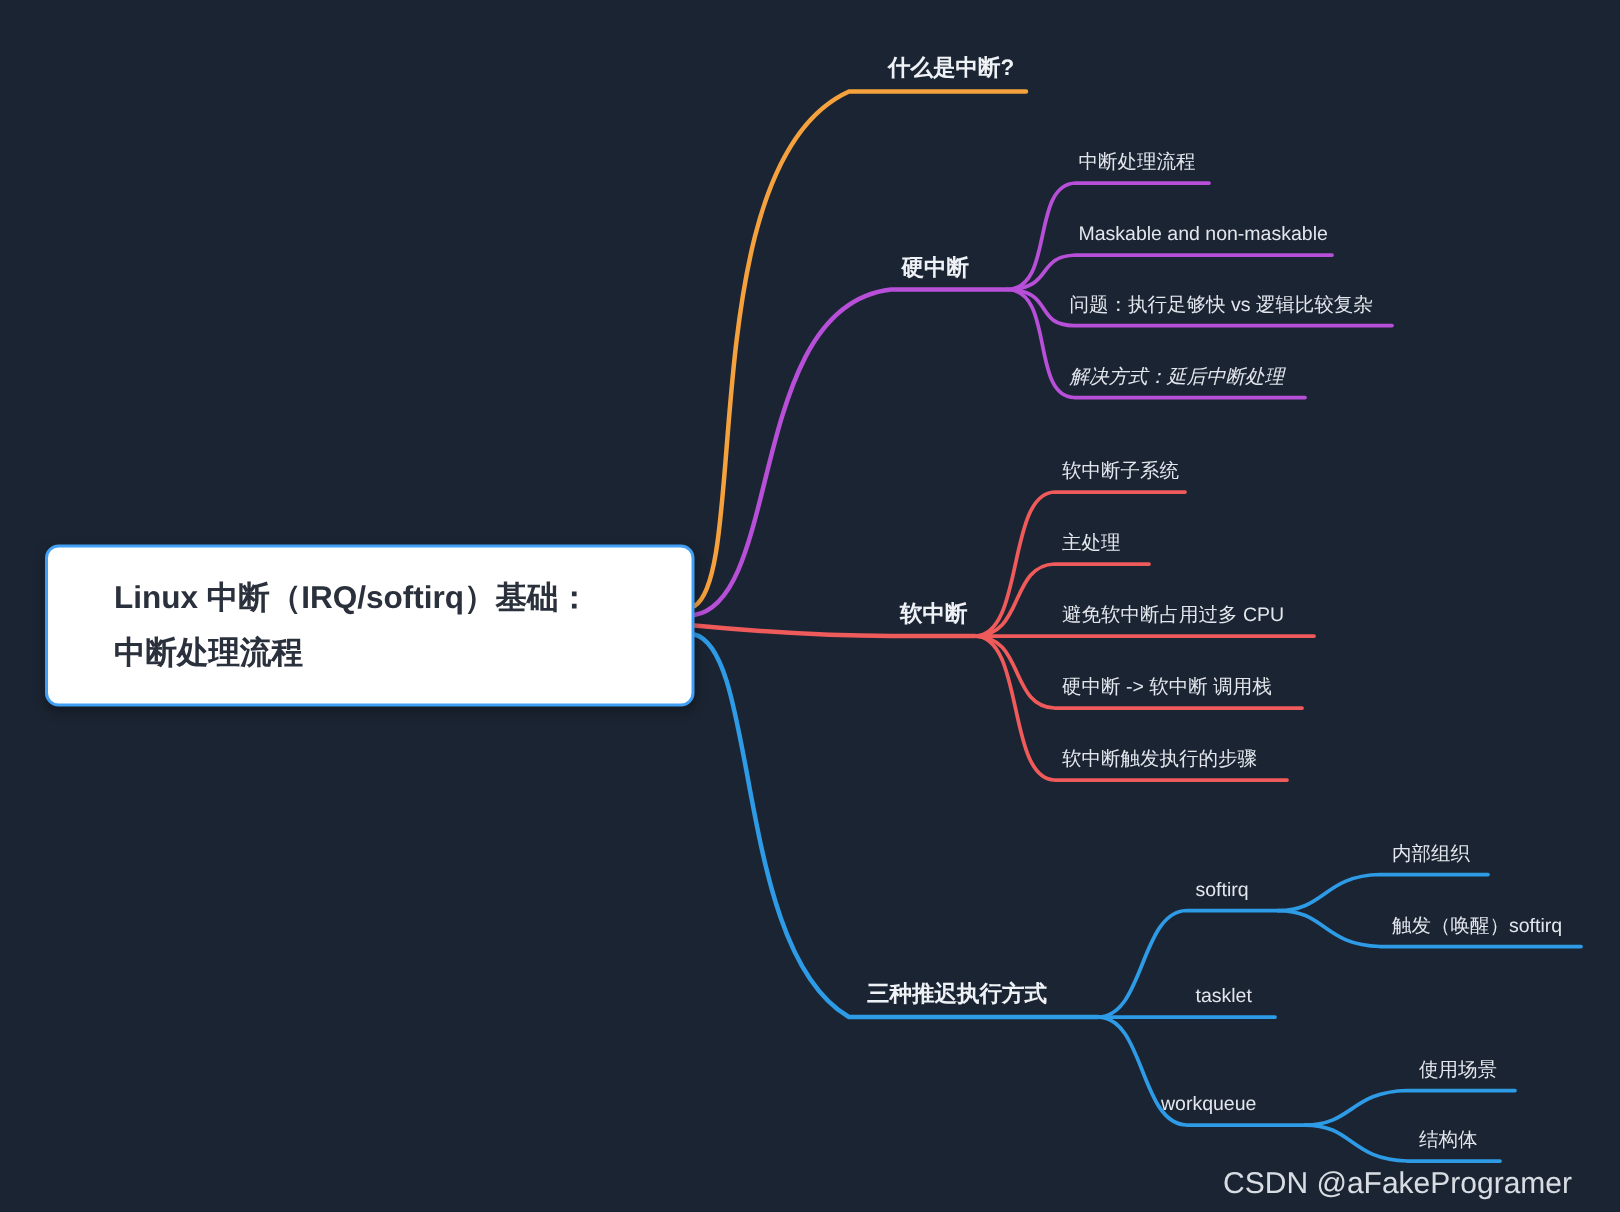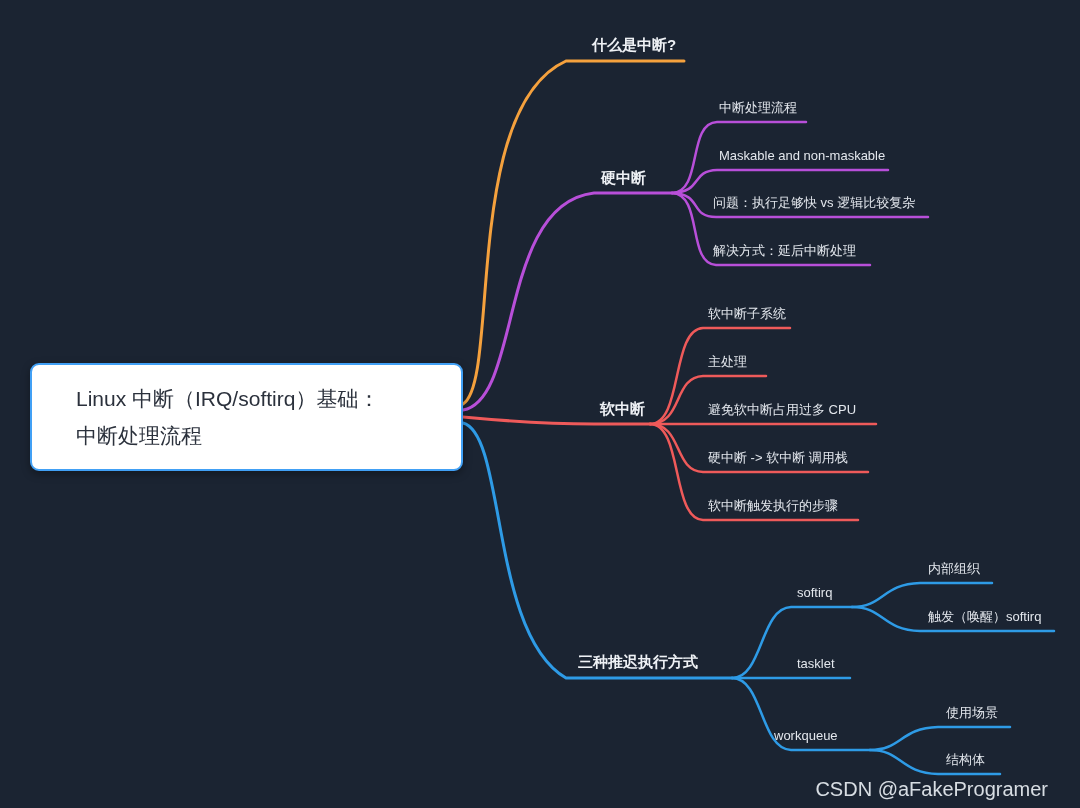--- a/index.html
+++ b/index.html
@@ -14,21 +14,21 @@
   .sub-line{stroke-width:2.5px;}
   .node{position:absolute;white-space:nowrap;cursor:default;}
   .lvl1{font-size:15px;font-weight:600;color:#eef1f5;}
   .lvl2{font-size:13px;font-weight:400;color:#e3e7ed;line-height:18px;}
   .root-node{
     position:absolute;left:30px;top:363px;width:385px;height:74px;
     background:#ffffff;border:2px solid #41a0f5;border-radius:9px;
     padding:15px 0 15px 44px;
     box-shadow:0 3px 8px rgba(0,0,0,0.35);
   }
-  .root-line{font-size:21px;line-height:37px;color:#2b313c;font-weight:400;white-space:nowrap;}
+  .root-line{font-size:21px;line-height:37px;color:#2b313c;font-weight:700;white-space:nowrap;}
   .watermark{
     position:absolute;right:32px;top:778px;
     font-size:20px;color:#e8edf2;opacity:.92;white-space:nowrap;
   }
 </style>
 </head>
 <body>
 
 <div class="canvas">
 
@@ -65,21 +65,21 @@
   </div>
 
   <div class="node lvl1" style="left:592px;top:36px;">什么是中断?</div>
   <div class="node lvl1" style="left:601px;top:169px;">硬中断</div>
   <div class="node lvl1" style="left:600px;top:400px;">软中断</div>
   <div class="node lvl1" style="left:578px;top:653px;">三种推迟执行方式</div>
 
   <div class="node lvl2" style="left:719px;top:99px;">中断处理流程</div>
   <div class="node lvl2" style="left:719px;top:147px;">Maskable and non-maskable</div>
   <div class="node lvl2" style="left:713px;top:194px;">问题：执行足够快 vs 逻辑比较复杂</div>
-  <div class="node lvl2" style="left:713px;top:242px;">解决方式：延后中断处理</div>
+  <div class="node lvl2" style="left:713px;top:242px;font-style:italic;">解决方式：延后中断处理</div>
 
   <div class="node lvl2" style="left:708px;top:305px;">软中断子系统</div>
   <div class="node lvl2" style="left:708px;top:353px;">主处理</div>
   <div class="node lvl2" style="left:708px;top:401px;">避免软中断占用过多 CPU</div>
   <div class="node lvl2" style="left:708px;top:449px;">硬中断 -&gt; 软中断 调用栈</div>
   <div class="node lvl2" style="left:708px;top:497px;">软中断触发执行的步骤</div>
 
   <div class="node lvl2" style="left:797px;top:584px;">softirq</div>
   <div class="node lvl2" style="left:797px;top:655px;">tasklet</div>
   <div class="node lvl2" style="left:774px;top:727px;">workqueue</div>

